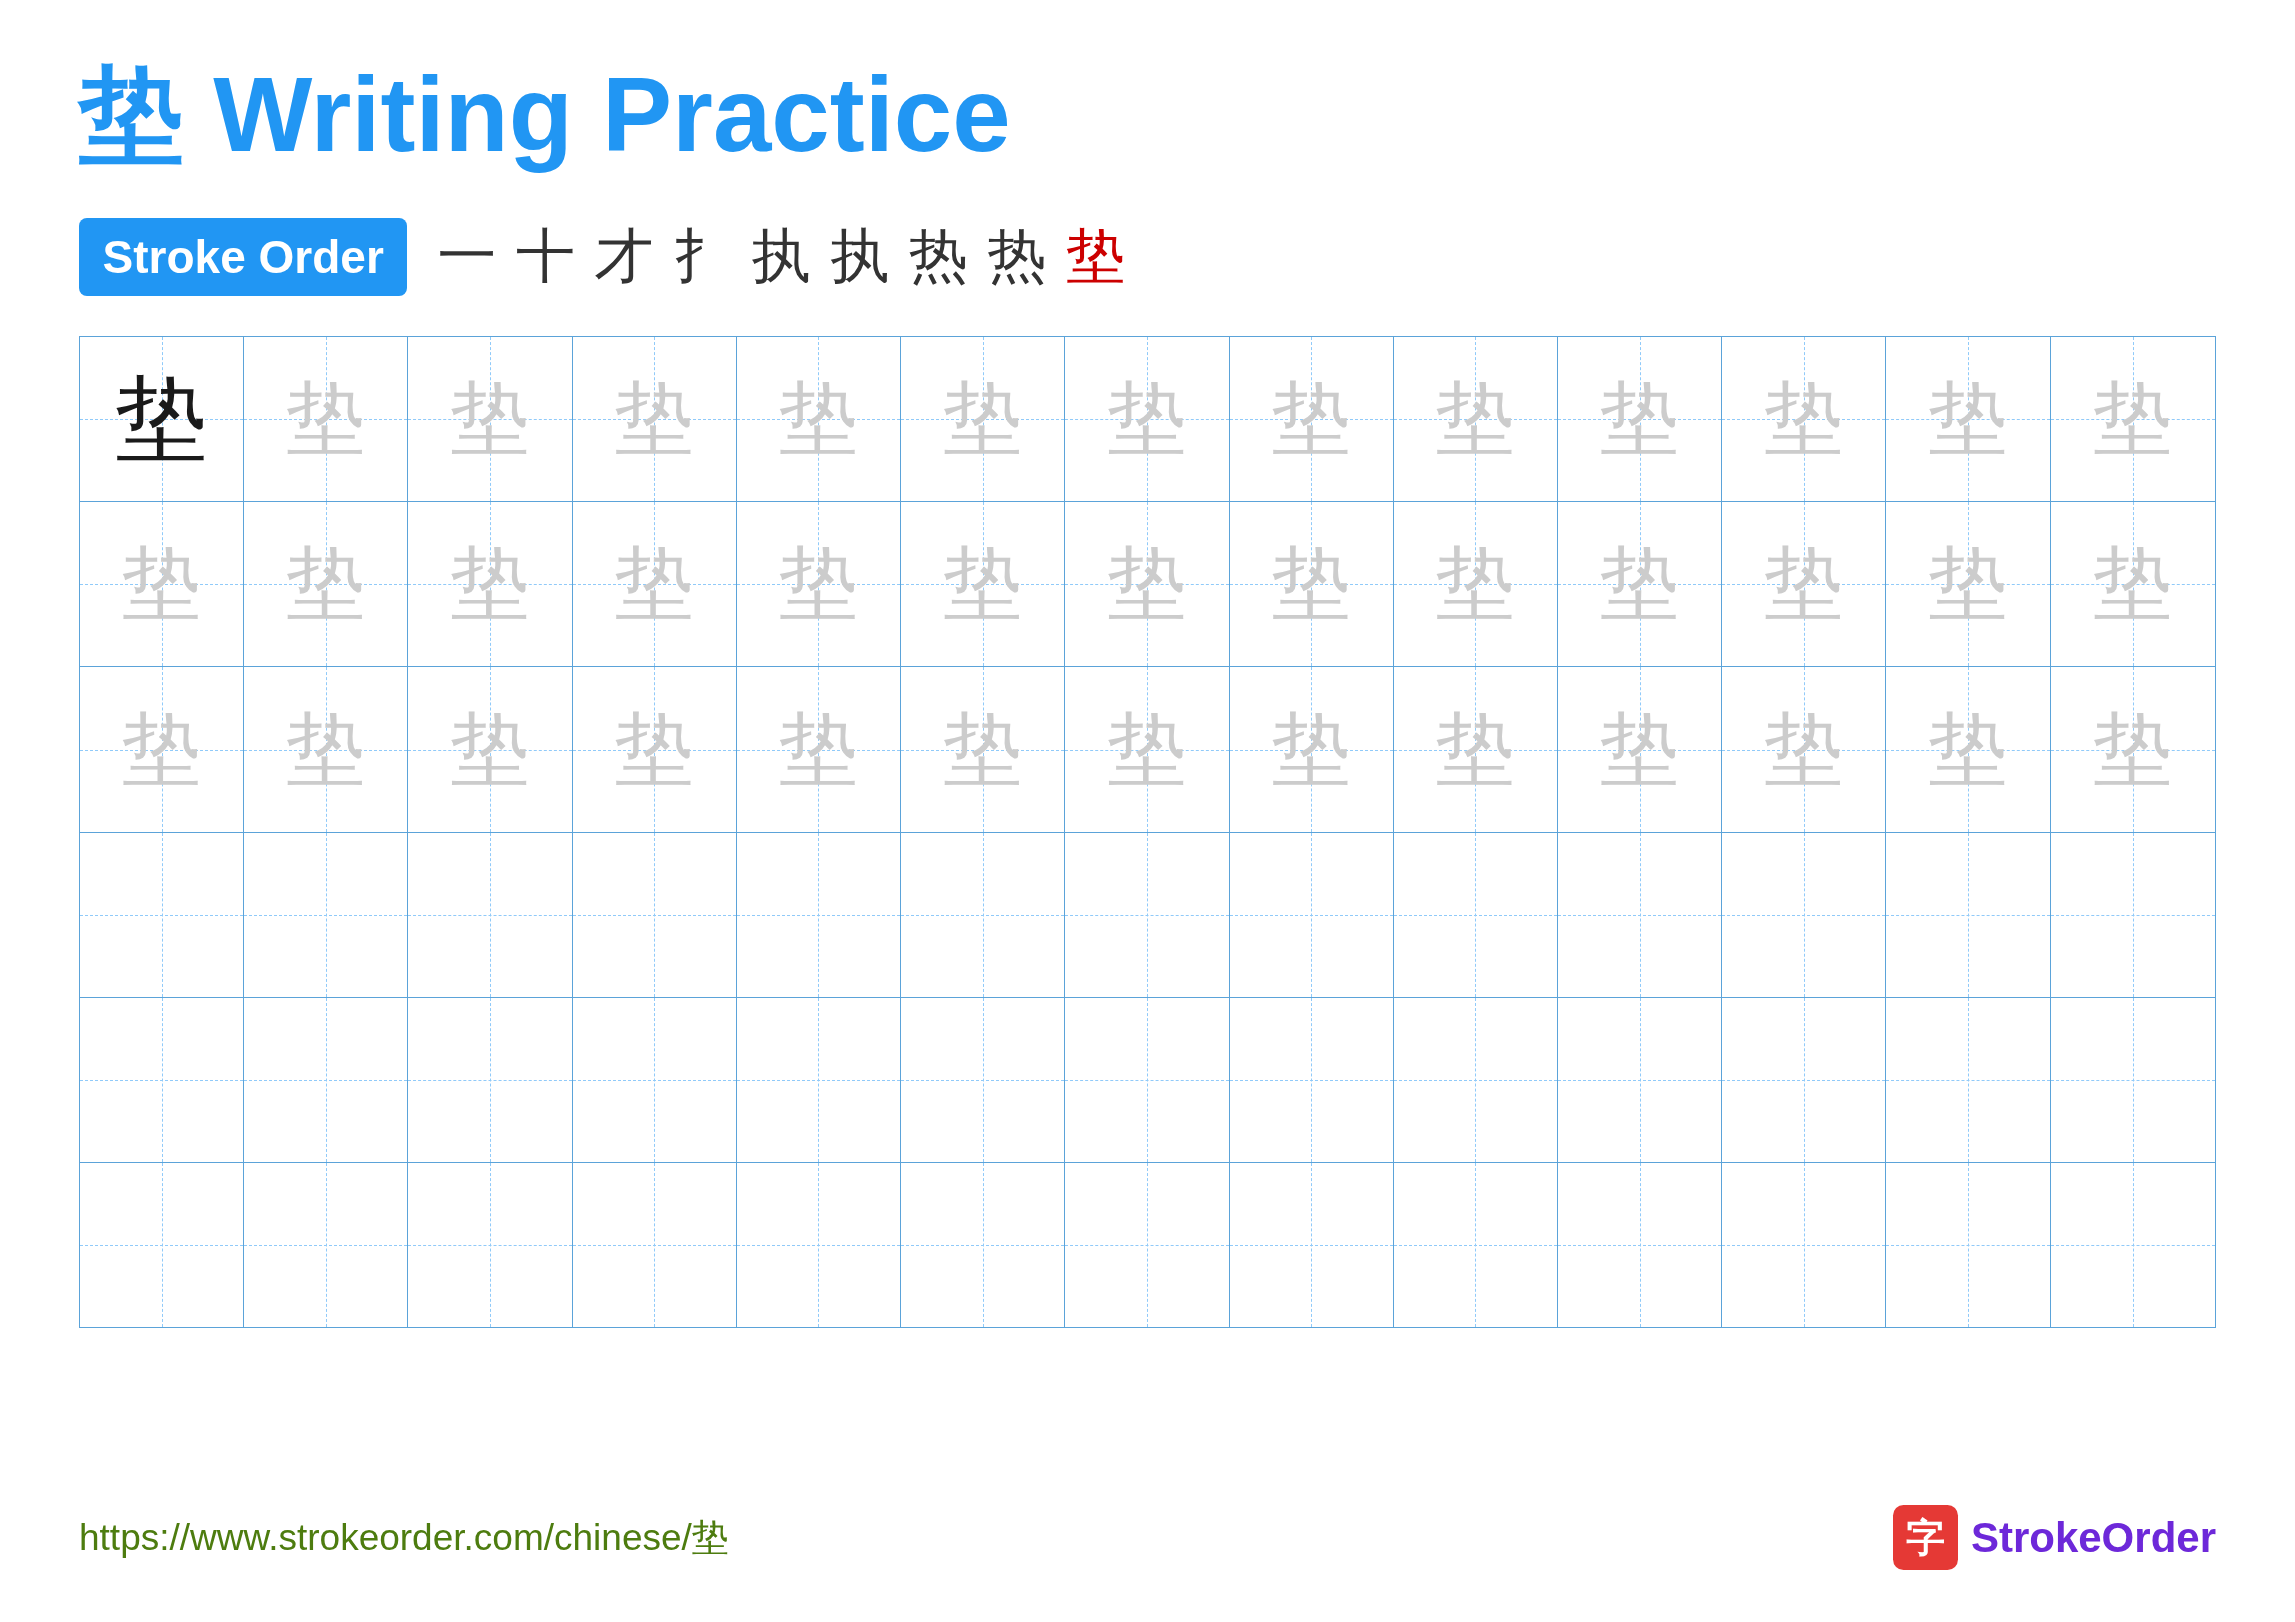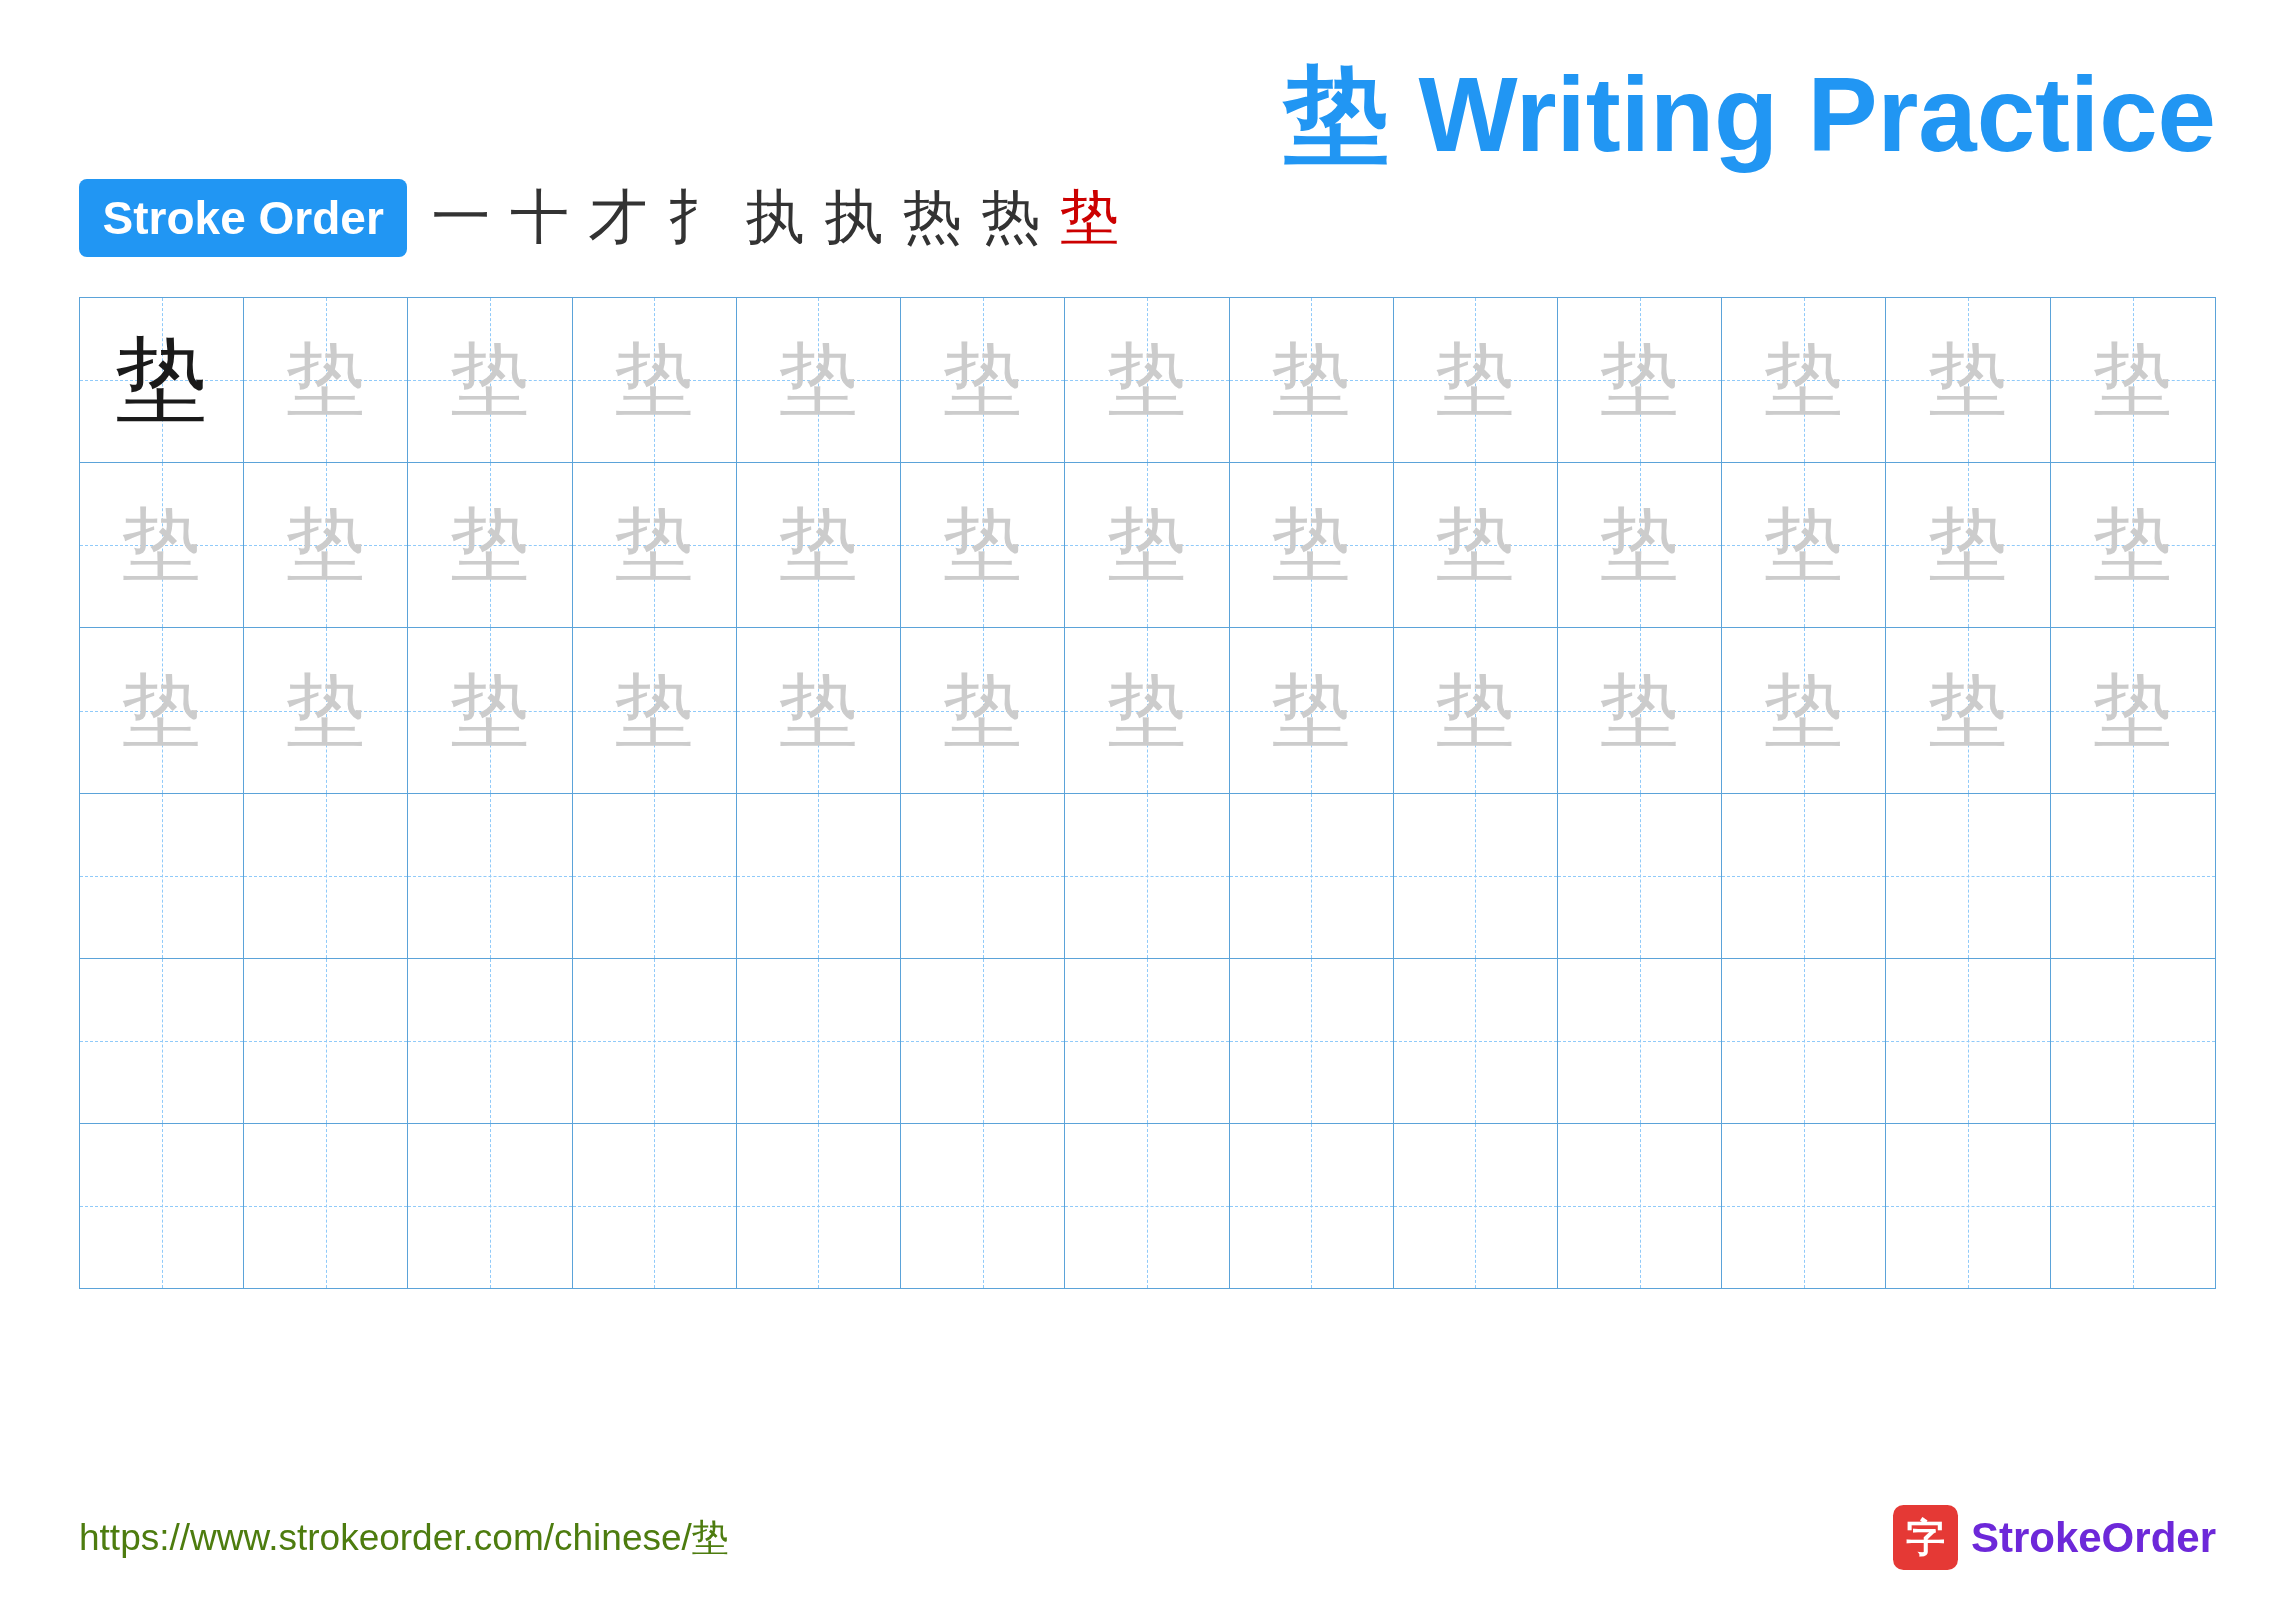--- a/index.html
+++ b/index.html
@@ -14,34 +14,35 @@
 
     .page {
       width: 2295px;
       height: 1622px;
       background: #fff;
       position: relative;
       padding: 52px 79px;
     }
 
     .title-area {
-      text-align: right;
+      text-align: left;
+      margin-bottom: 39px;
     }
 
     .title-text {
       font-size: 105px;
       font-weight: bold;
       color: #2196F3;
       line-height: 1.2;
     }
 
     .stroke-order-area {
       display: flex;
       align-items: center;
-      gap: 24px;
+      gap: 30px;
       margin-bottom: 39px;
     }
 
     .stroke-order-badge {
       background: #2196F3;
       color: white;
       font-size: 46px;
       font-weight: bold;
       padding: 11.8px 23.6px;
       border-radius: 7.9px;

